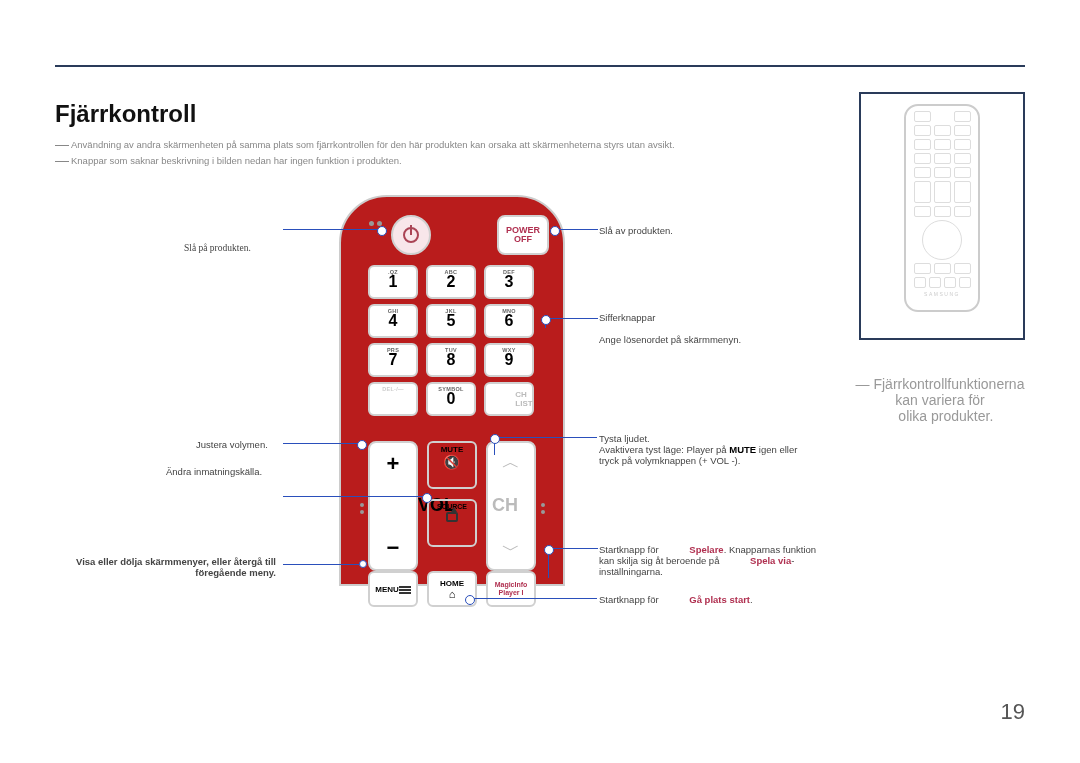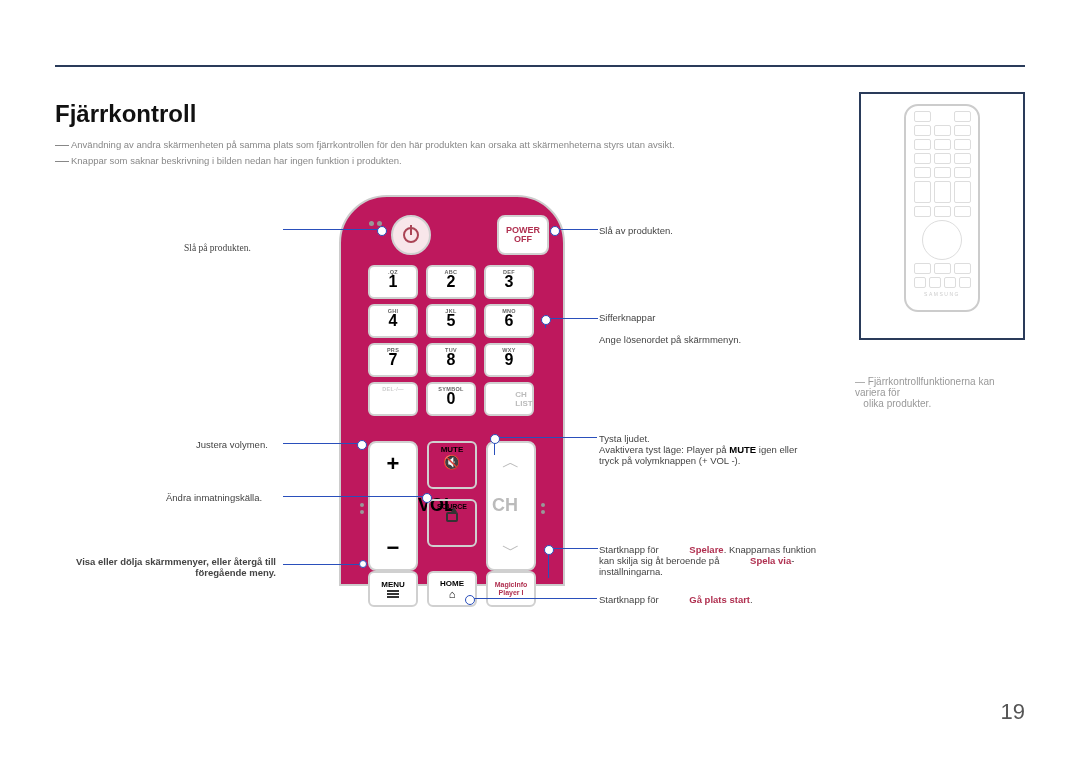--- a/index.html
+++ b/index.html
@@ -4,21 +4,21 @@
 <style>
   * { box-sizing: border-box; margin: 0; padding: 0; }
   body { width: 1080px; height: 763px; background: #fff; font-family: Arial, Helvetica, sans-serif; position: relative; color: #000; }
   .top-rule { position: absolute; top: 65px; left: 55px; right: 55px; height: 2px; background: #2a3b5a; }
   .title { position: absolute; top: 100px; left: 55px; font-size: 24px; font-weight: 600; color: #111; }
   .note { position: absolute; left: 55px; font-size: 9.5px; color: #888; }
   .note-dash { color: #888; font-size: 14px; vertical-align: -1px; margin-right: 2px; }
   .note1 { top: 136px; }
   .note2 { top: 152px; text-align: right; }
 
-  .remote { position: absolute; top: 195px; left: 339px; width: 226px; height: 391px; background: #be185d; border: 2px solid #ccc; border-radius: 48px 48px 0 0; }
+  .remote { position: absolute; top: 195px; left: 339px; width: 226px; height: 391px; background: #b91c1c; border: 2px solid #ccc; border-radius: 48px 48px 0 0; }
   .remote-dot { position: absolute; width: 5px; height: 5px; background: #999; border-radius: 50%; }
   .rd1 { top: 24px; left: 28px; } .rd2 { top: 24px; left: 36px; }
 
   .power-on { position: absolute; top: 18px; left: 50px; width: 40px; height: 40px; border: 2px solid #d0d0d0; border-radius: 50%; background: #f8e6ea; display:flex; align-items:center; justify-content:center; }
   .power-icon { width: 16px; height: 16px; border: 2px solid #a45; border-radius: 50%; position: relative; }
   .power-icon::after { content:''; position:absolute; top:-4px; left:5px; width:2px; height:10px; background:#a45; }
 
   .power-off { position: absolute; top: 18px; right: 14px; width: 52px; height: 40px; border: 2px solid #d0d0d0; border-radius: 8px; background:#fff; display:flex; align-items:center; justify-content:center; flex-direction:column; }
   .power-off span { color: #b03050; font-weight: 700; font-size: 9px; line-height: 1.05; }
 
@@ -42,21 +42,21 @@
   .ch-label { position:absolute; top:298px; left:151px; font-size:18px; font-weight:700; color:#bbb; }
 
   .mute { position:absolute; top:244px; left:86px; width:50px; height:48px; border:2px solid #d0d0d0; border-radius:6px; display:flex; flex-direction:column; align-items:center; padding-top:2px; }
   .mute .lbl { font-size:8px; font-weight:700; }
   .mute-ico { font-size:14px; line-height:1; margin-top:1px; }
   .source { position:absolute; top:302px; left:86px; width:50px; height:48px; border:2px solid #d0d0d0; border-radius:6px; display:flex; flex-direction:column; align-items:center; padding-top:2px; }
   .source .lbl { font-size:7px; font-weight:700; }
   .src-ico { margin-top:2px; width:12px; height:10px; border:2px solid #333; border-radius:2px; position:relative; }
   .src-ico::after { content:''; position:absolute; top:-7px; left:3px; border-left:3px solid transparent; border-right:3px solid transparent; border-bottom:5px solid #333; }
 
-  .menu { position:absolute; top:374px; left:27px; width:50px; height:36px; border:2px solid #d0d0d0; border-radius:6px; background:#fff; display:flex; flex-direction:column; align-items:center; justify-content:center; }
+  .menu { position:absolute; top:374px; left:27px; width:50px; height:36px; border:2px solid #d0d0d0; border-radius:6px; background:#fff; display:flex; flex-direction:row; align-items:center; justify-content:center; }
   .menu .lbl { font-size:8px; font-weight:700; }
   .menu-ico { width:12px; height:8px; margin-top:1px; display:flex; flex-direction:column; justify-content:space-between; }
   .menu-ico span { height:2px; background:#333; }
   .home { position:absolute; top:374px; left:86px; width:50px; height:36px; border:2px solid #d0d0d0; border-radius:6px; background:#fff; display:flex; flex-direction:column; align-items:center; justify-content:center; gap:1px;}
   .home .lbl { font-size:8px; font-weight:700; }
   .home-ico { font-size:11px; line-height:1; }
   .magic { position:absolute; top:374px; left:145px; width:50px; height:36px; border:2px solid #d0d0d0; border-radius:6px; background:#fff; display:flex; flex-direction:column; align-items:center; justify-content:center; }
   .magic span { font-size:7px; font-weight:700; color:#b03050; line-height:1.1; }
 
   .callout { position:absolute; font-size:9.5px; color:#444; }
@@ -67,21 +67,21 @@
   .leader.rev::after { right:auto; left:-4px; }
 
   .left-l1 { top:229px; left:283px; width:100px; }
   .left-l2 { top:443px; left:283px; width:80px; }
   .left-l3 { top:496px; left:283px; width:145px; }
   .left-l4 { top:564px; left:283px; width:80px; }
   .leader.left-l4::after { display:none; }
   .ld-dot { position:absolute; width:8px; height:8px; border:1px solid #2a4fbb; border-radius:50%; background:#fff; }
   .c-poweron { top:243px; left:184px;font-family:Liberation Serif, serif; }
   .c-vol { top:439px; left:196px; }
-  .c-src { top:492px; left:166px; }
+  .c-src { top:466px; left:166px; }
   .c-menu { top:556px; left:76px;font-weight:bold; }
 
   .right-l1 { top:229px; left:554px; width:44px; }
   .right-l2 { top:318px; left:545px; width:53px; }
   .leader.right-l2::before { content:''; position:absolute; left:0; top:0; height:10px; width:1px; background:#2a4fbb; }
   .right-l3 { top:437px; left:494px; width:103px; }
   .leader.right-l3::before { content:''; position:absolute; left:0; top:0; height:18px; width:1px; background:#2a4fbb; }
   .right-l4 { top:548px; left:548px; width:50px; }
   .leader.right-l4::before { content:''; position:absolute; left:0; top:0; height:30px; width:1px; background:#2a4fbb; }
   .right-l5 { top:598px; left:469px; width:128px; }
@@ -92,21 +92,21 @@
   .c-magic { top:544px; left:599px; }
   .c-home { top:594px; left:599px; }
 
   .side-box { position:absolute; top:92px; right:55px; width:166px; height:248px; border:2px solid #2a3b5a; display:flex; align-items:flex-start; justify-content:center; padding-top:10px; }
   .mini-remote { width:76px; height:208px; border:2px solid #ccc; border-radius:14px; background:#fff; position:relative; padding:5px; }
   .mini-row { display:flex; gap:3px; margin-bottom:3px; justify-content:center; }
   .mk { width:17px; height:11px; border:1px solid #ddd; border-radius:2px; }
   .mkb { width:17px; height:22px; border:1px solid #ddd; border-radius:2px; }
   .mdpad { width:40px; height:40px; border:1px solid #ddd; border-radius:50%; margin:3px auto; }
   .brand { text-align:center; font-size:5px; color:#ccc; letter-spacing:1.5px; margin-top:1px; }
-  .side-note { position:absolute; top:376px; right:55px; width:170px; font-size:10px; color:#999; }
+  .side-note { position:absolute; top:376px; right:55px; width:170px; font-size:14px; color:#999;text-align:center; }
   .side-note .dash { color:#999; }
 
   .page-no { position:absolute; bottom:38px; right:55px; font-size:22px; color:#555; }
 </style>
 </head>
 <body>
 
 <div class="top-rule"></div>
 <div class="title">Fjärrkontroll</div>
 

